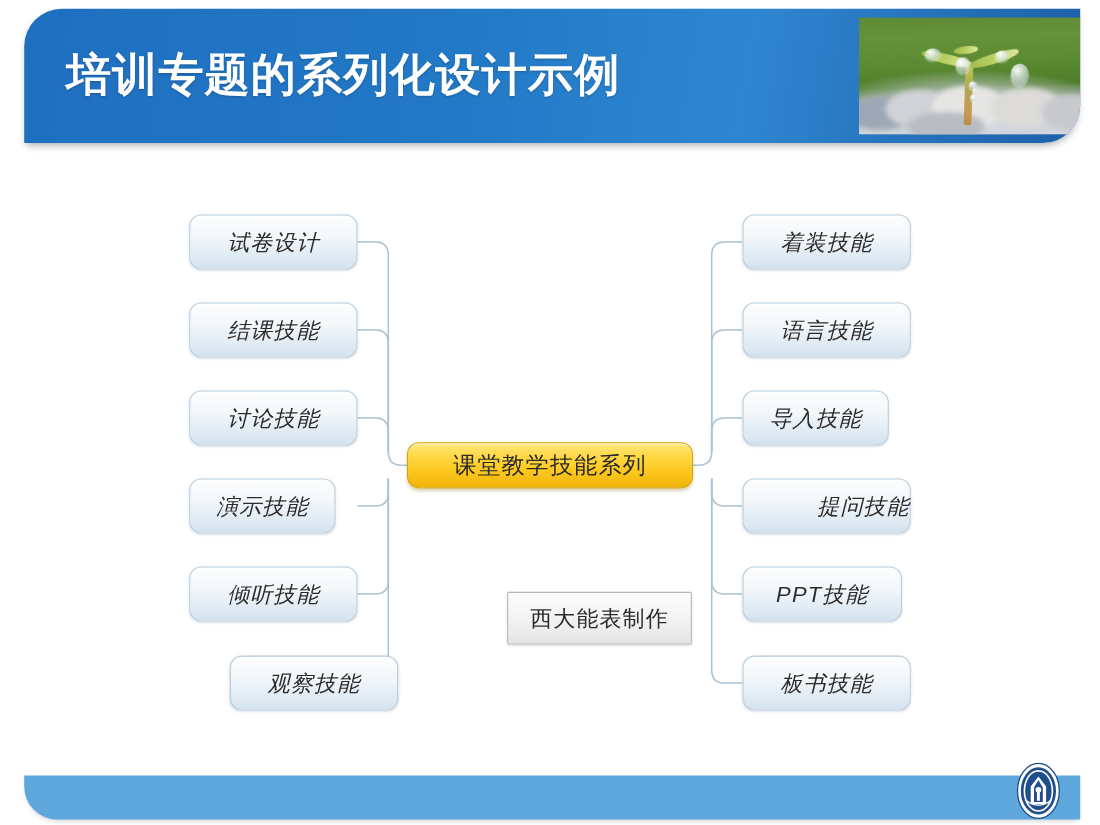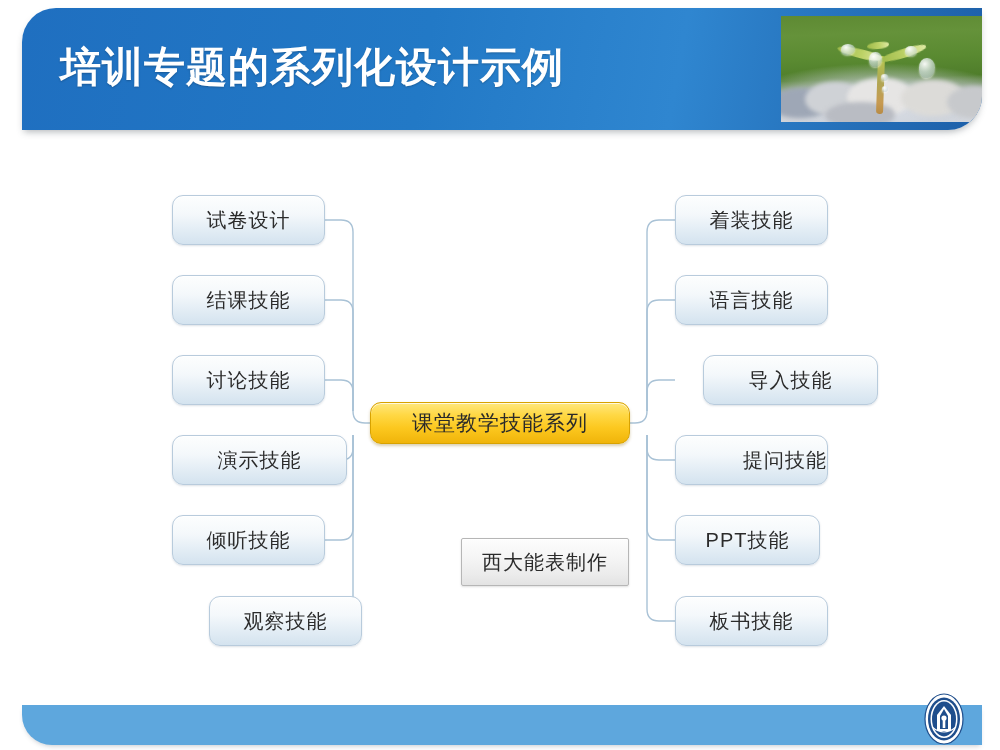--- a/index.html
+++ b/index.html
@@ -146,20 +146,21 @@
     border-radius: 11px;
     font-size: 20px;
     color: #2b2b2b;
     letter-spacing: 1px;
     white-space: nowrap;
   }
   .node.leaf-node {
     background: linear-gradient(180deg, #fdfefe 0%, #f4f8fb 38%, #e3edf5 70%, #d4e3ef 100%);
     border: 1px solid #b8cbdc;
     box-shadow: inset 0 1px 0 rgba(255,255,255,0.95), 0 1px 2px rgba(120,140,160,0.25);
+    font-style: italic;
   }
   .node.center-node {
     background: linear-gradient(180deg, #ffe77e 0%, #ffd844 30%, #fcc81f 62%, #f0b40a 100%);
     border: 1px solid #d8a200;
     box-shadow: inset 0 1px 0 rgba(255,255,255,0.75), 0 2px 3px rgba(140,110,20,0.32);
     font-size: 21px;
     color: #2a2a2a;
   }
   .node.grey-node {
     background: linear-gradient(180deg, #fdfdfd 0%, #f5f5f5 40%, #ececec 75%, #e3e3e3 100%);
@@ -224,37 +225,37 @@
 
     <div class="node leaf-node" style="left:172px; top:55px; width:153px; height:50px;">
       <span>试卷设计</span>
     </div>
     <div class="node leaf-node" style="left:172px; top:135px; width:153px; height:50px;">
       <span>结课技能</span>
     </div>
     <div class="node leaf-node" style="left:172px; top:215px; width:153px; height:50px;">
       <span>讨论技能</span>
     </div>
-    <div class="node leaf-node" style="left:172px; top:295px; width:175px; height:50px;">
+    <div class="node leaf-node" style="left:172px; top:295px; width:133px; height:50px;">
       <span>演示技能</span>
     </div>
     <div class="node leaf-node" style="left:172px; top:375px; width:153px; height:50px;">
       <span>倾听技能</span>
     </div>
     <div class="node leaf-node" style="left:172px; top:456px; width:153px; height:50px;margin-left:37px;">
       <span>观察技能</span>
     </div>
 
     <div class="node leaf-node" style="left:675px; top:55px; width:153px; height:50px;">
       <span>着装技能</span>
     </div>
     <div class="node leaf-node" style="left:675px; top:135px; width:153px; height:50px;">
       <span>语言技能</span>
     </div>
-    <div class="node leaf-node" style="left:675px; top:215px; width:175px; height:50px;margin-left:28px;">
+    <div class="node leaf-node" style="left:675px; top:215px; width:133px; height:50px;">
       <span>导入技能</span>
     </div>
     <div class="node leaf-node" style="left:675px; top:295px; width:153px; height:50px;justify-content:flex-end;">
       <span>提问技能</span>
     </div>
     <div class="node leaf-node" style="left:675px; top:375px; width:145px; height:50px;">
       <span>PPT技能</span>
     </div>
     <div class="node leaf-node" style="left:675px; top:456px; width:153px; height:50px;">
       <span>板书技能</span>

